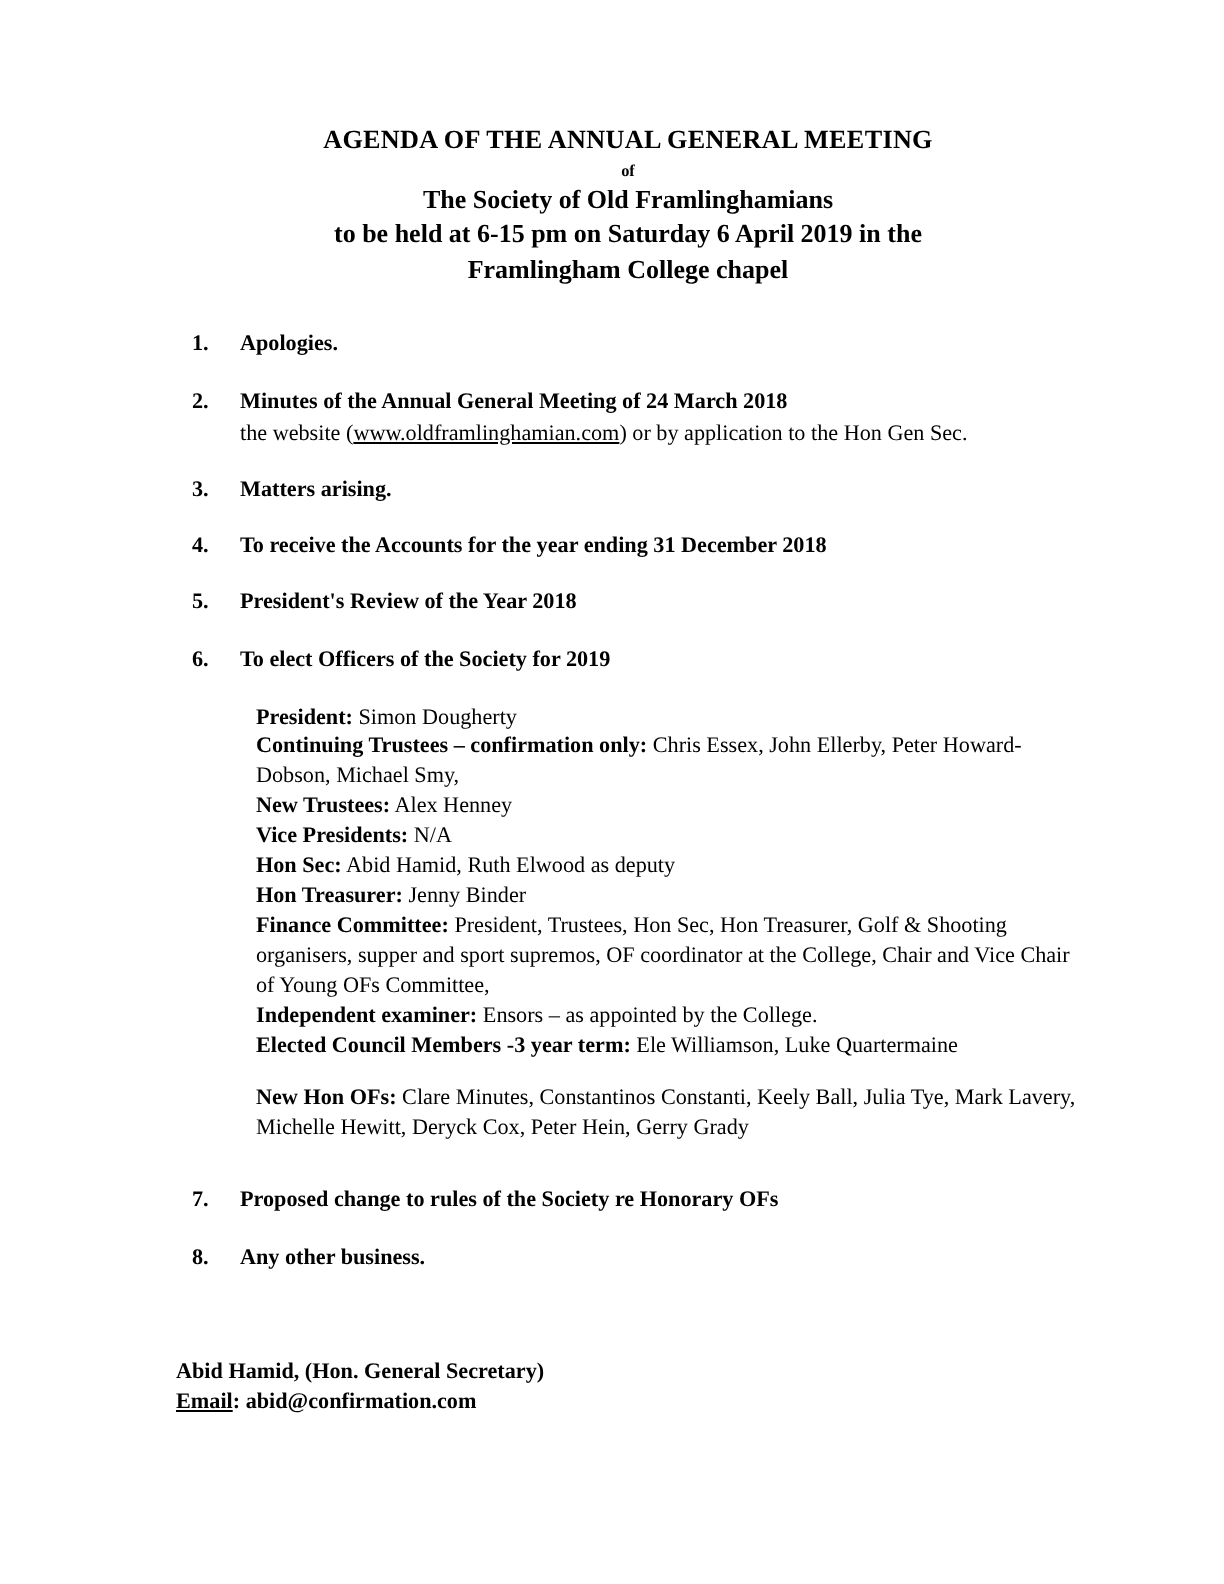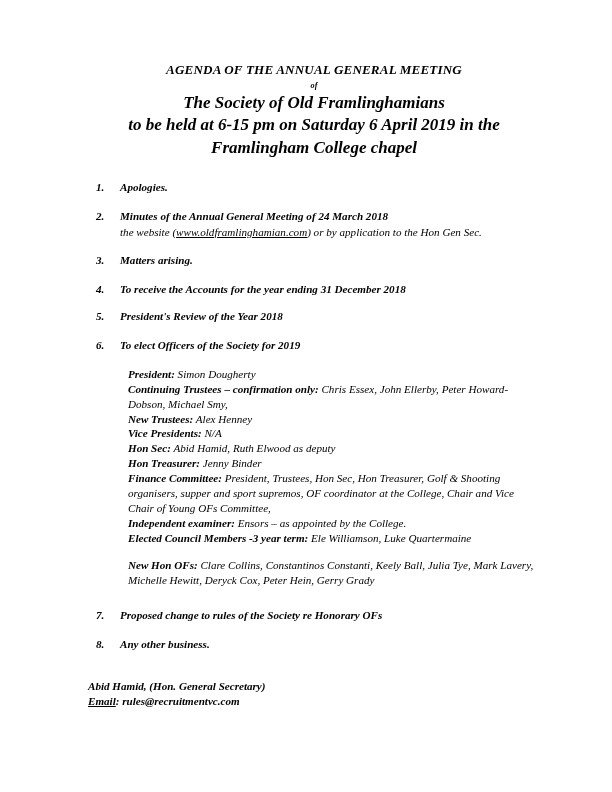--- a/index.html
+++ b/index.html
@@ -13,41 +13,40 @@
     font-family: "Liberation Serif", "DejaVu Serif", serif;
     color: #000000;
     -webkit-font-smoothing: none;
   }
   .page {
     position: relative;
     width: 612px;
     height: 792px;
     box-sizing: border-box;
     padding: 62px 72px 0 88px;
-    font-style: italic;
   }
 
   
   .title-block {
     text-align: center;
     font-weight: bold;
     line-height: 1.27;
   }
   .title-main {
     font-size: 13.1px;
     letter-spacing: 0.15px;
   }
   .title-of {
     font-size: 8.2px;
     font-weight: bold;
     line-height: 1.35;
     margin-top: 1px;
   }
   .title-sub {
-    font-size: 17px;
+    font-size: 13px;
     margin-top: 1px;
   }
 
   
   .agenda {
     margin: 0;
     padding: 0;
     list-style: none;
   }
   .item {
@@ -166,36 +165,36 @@
       <div class="officer-line"><span class="officer-label">New Trustees:</span><span class="officer-value"> Alex Henney</span></div>
       <div class="officer-line"><span class="officer-label">Vice Presidents:</span><span class="officer-value"> N/A</span></div>
       <div class="officer-line"><span class="officer-label">Hon Sec:</span><span class="officer-value"> Abid Hamid, Ruth Elwood as deputy</span></div>
       <div class="officer-line"><span class="officer-label">Hon Treasurer:</span><span class="officer-value"> Jenny Binder</span></div>
       <div class="officer-line"><span class="officer-label">Finance Committee:</span><span class="officer-value"> President, Trustees, Hon Sec, Hon Treasurer, Golf &amp; Shooting organisers, supper and sport supremos, OF coordinator at the College, Chair and Vice Chair of Young OFs Committee,</span></div>
       <div class="officer-line"><span class="officer-label">Independent examiner:</span><span class="officer-value">  Ensors – as appointed by the College.</span></div>
       <div class="officer-line"><span class="officer-label">Elected Council Members -3 year term:</span><span class="officer-value"> Ele Williamson, Luke Quartermaine</span></div>
 
       <div class="officers-gap"></div>
 
-      <div class="officer-line"><span class="officer-label">New Hon OFs:</span><span class="officer-value"> Clare Collins, Constantinos Constanti, Keely Ball, Julia Tye, Mark Lavery, Michelle Hewitt, Deryck Cox, Peter Hein, Gerry Grady</span></div>
+      <div class="officer-line"><span class="officer-label">New Hon OFs:</span><span class="officer-value"> Clare Minutes, Constantinos Constanti, Keely Ball, Julia Tye, Mark Lavery, Michelle Hewitt, Deryck Cox, Peter Hein, Gerry Grady</span></div>
     </div>
 
     <div style="height:21px"></div>
 
     <div class="item">
       <span class="item-num">7.</span>
       <span class="item-head">Proposed change to rules of the Society re Honorary OFs</span>
     </div>
     <div class="gap-1"></div>
 
     <div class="item">
       <span class="item-num">8.</span>
       <span class="item-head">Any other business.</span>
     </div>
 
   </div>
 
   <div class="signature">
     <div>Abid Hamid, (Hon. General Secretary)</div>
-    <div><span class="sig-email-label">Email</span><span>: </span><span class="sig-email-value">rules@recruitmentvc.com</span></div>
+    <div><span class="sig-email-label">Email</span><span>: </span><span class="sig-email-value">abid@confirmation.com</span></div>
   </div>
 
 </div>
 
 </body></html>

